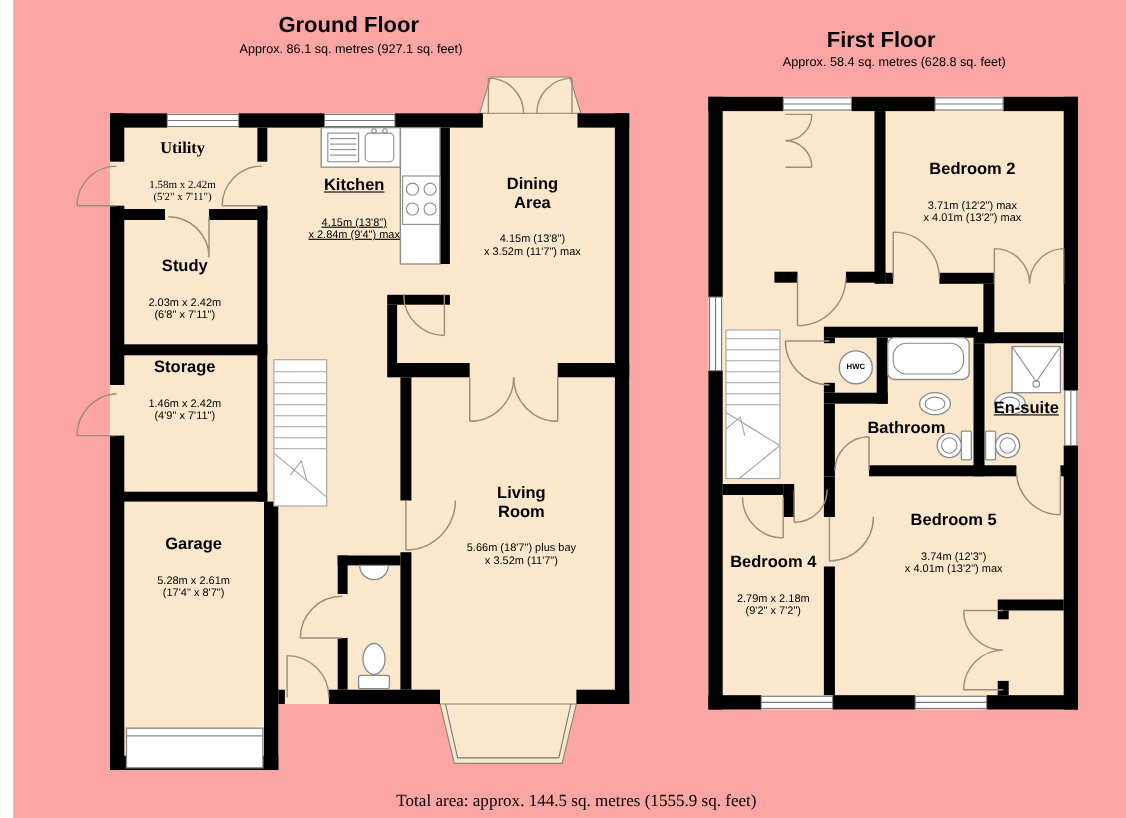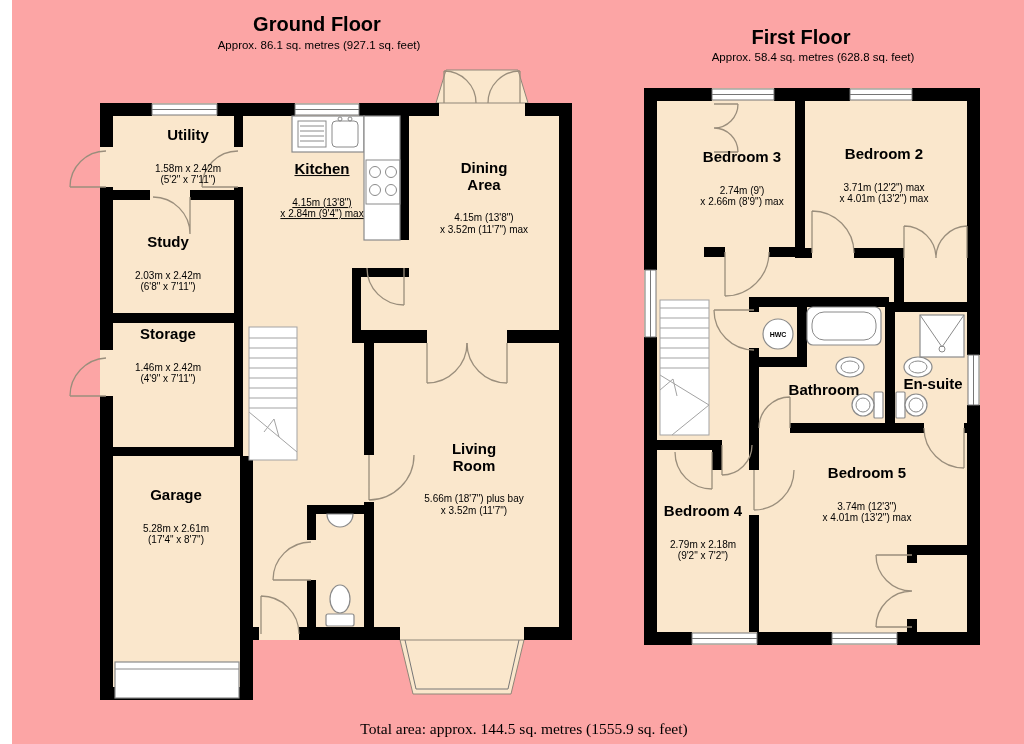--- a/index.html
+++ b/index.html
@@ -267,21 +267,21 @@
         <path d="M 900,555 L 864,555 M 864,555 A 36,36 0 0 0 900,591 M 900,627 L 864,627 M 864,627 A 36,36 0 0 1 900,591"></path>
       </g>
     </g>
   </svg>
 
   <div class="floor-title" style="left:305px;top:24px;">Ground Floor</div>
   <div class="floor-subtitle" style="left:307px;top:45px;">Approx. 86.1 sq. metres (927.1 sq. feet)</div>
   <div class="floor-title" style="left:771px;top:37px;padding-left:36px;">First Floor</div>
   <div class="floor-subtitle" style="left:801px;top:57px;">Approx. 58.4 sq. metres (628.8 sq. feet)</div>
 
-  <div class="plan-label" style="left:176px;top:156px;">
+  <div class="plan-label" style="left:154px;top:156px;font-family:Liberation Serif, serif;">
     <div class="room-name">Utility</div>
     <div class="room-dims">1.58m x 2.42m
 (5'2" x 7'11")</div>
   </div>
   <div class="plan-label" style="left:310px;top:190px;text-decoration:underline;">
     <div class="room-name">Kitchen</div>
     <div class="room-dims">4.15m (13'8")
 x 2.84m (9'4") max</div>
   </div>
   <div class="plan-label" style="left:472px;top:197px;">
@@ -305,34 +305,29 @@
     <div class="room-dims">5.28m x 2.61m
 (17'4" x 8'7")</div>
   </div>
   <div class="plan-label" style="left:462px;top:478px;">
     <div class="room-name">Living
 Room</div>
     <div class="room-dims">5.66m (18'7") plus bay
 x 3.52m (11'7")</div>
   </div>
 
-  <div class="plan-label" style="left:730px;top:178px;">
-    <div class="room-name">Bedroom 3</div>
-    <div class="room-dims">2.74m (9')
-x 2.66m (8'9") max</div>
-  </div>
   <div class="plan-label" style="left:872px;top:175px;">
     <div class="room-name">Bedroom 2</div>
     <div class="room-dims">3.71m (12'2") max
 x 4.01m (13'2") max</div>
   </div>
   <div class="plan-label" style="left:812px;top:390px;">
     <div class="room-name">Bathroom</div>
   </div>
-  <div class="plan-label" style="left:921px;top:384px;">
+  <div class="plan-label" style="left:921px;top:372px;text-decoration:underline;">
     <div class="room-name">En-suite</div>
   </div>
   <div class="hwc-label" style="left:766px;top:334px;">HWC</div>
   <div class="plan-label" style="left:855px;top:494px;">
     <div class="room-name">Bedroom 5</div>
     <div class="room-dims">3.74m (12'3")
 x 4.01m (13'2") max</div>
   </div>
   <div class="plan-label" style="left:691px;top:532px;">
     <div class="room-name">Bedroom 4</div>

